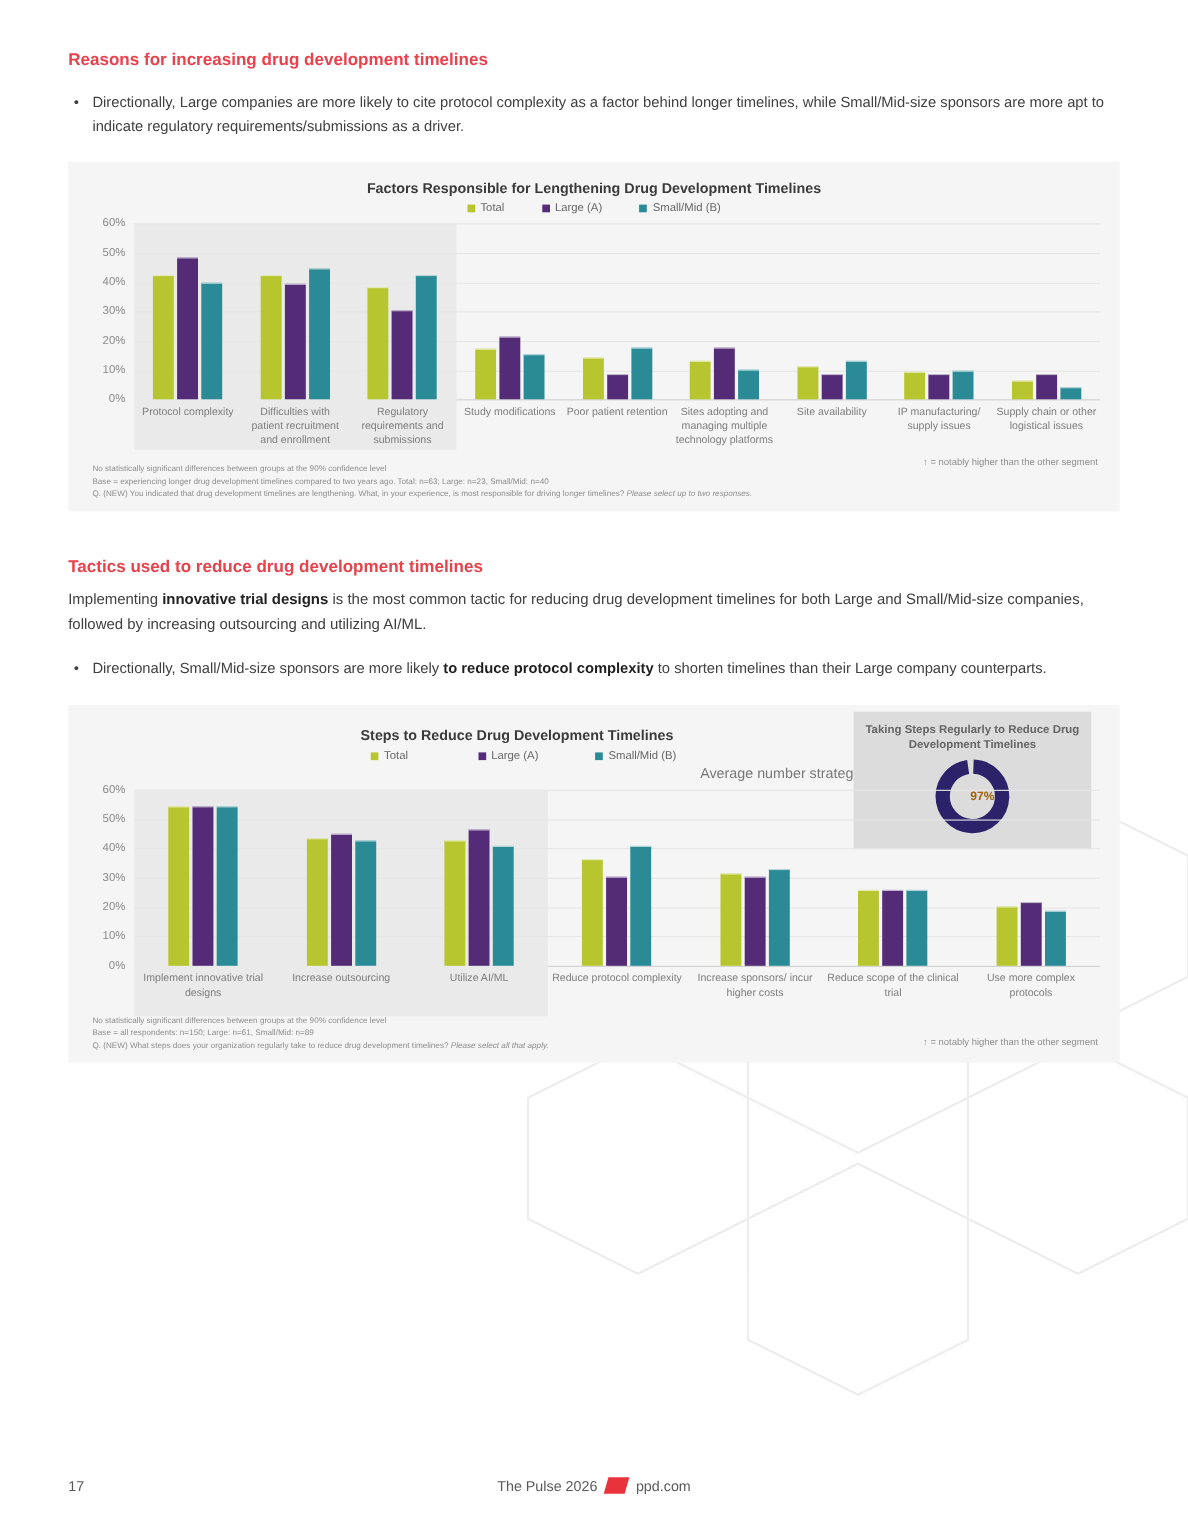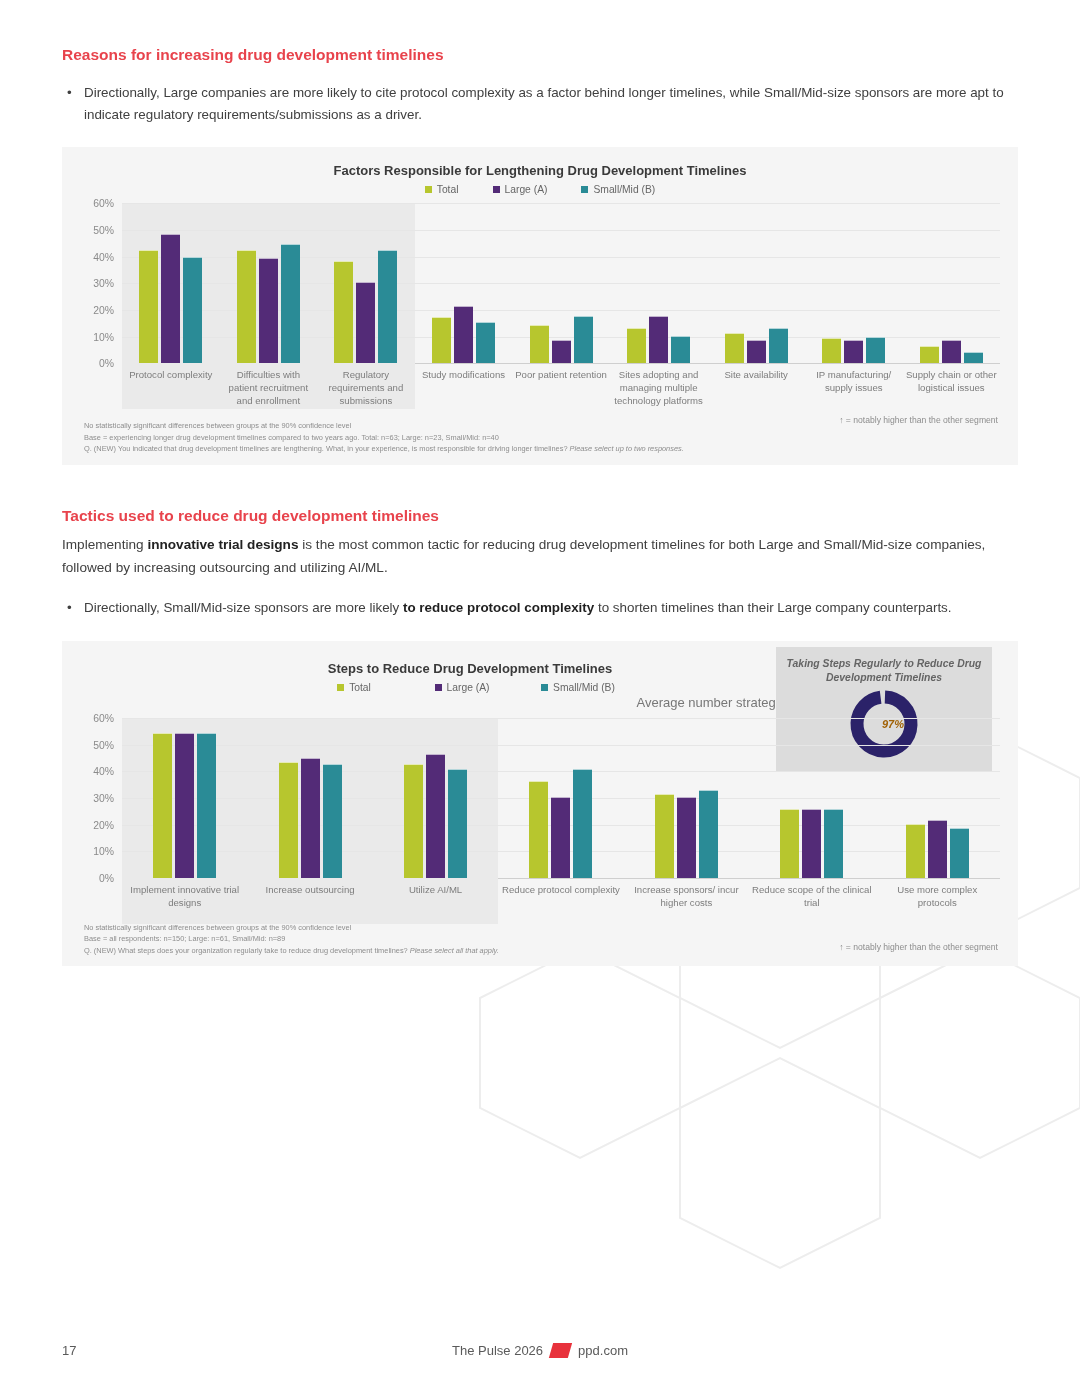--- a/index.html
+++ b/index.html
@@ -196,21 +196,20 @@
   }
 
   
   .donut-card {
     position: absolute;
     background: #dcdcdc;
     width: 216px;
     padding: 10px 0 12px 0;
     text-align: center;
     box-sizing: border-box;
-    font-style: italic;
   }
   .donut-card-title {
     font-size: 10.4px;
     font-weight: bold;
     color: #646464;
     line-height: 1.3;
     margin-bottom: 4px;
   }
   .donut-value {
     position: absolute;

